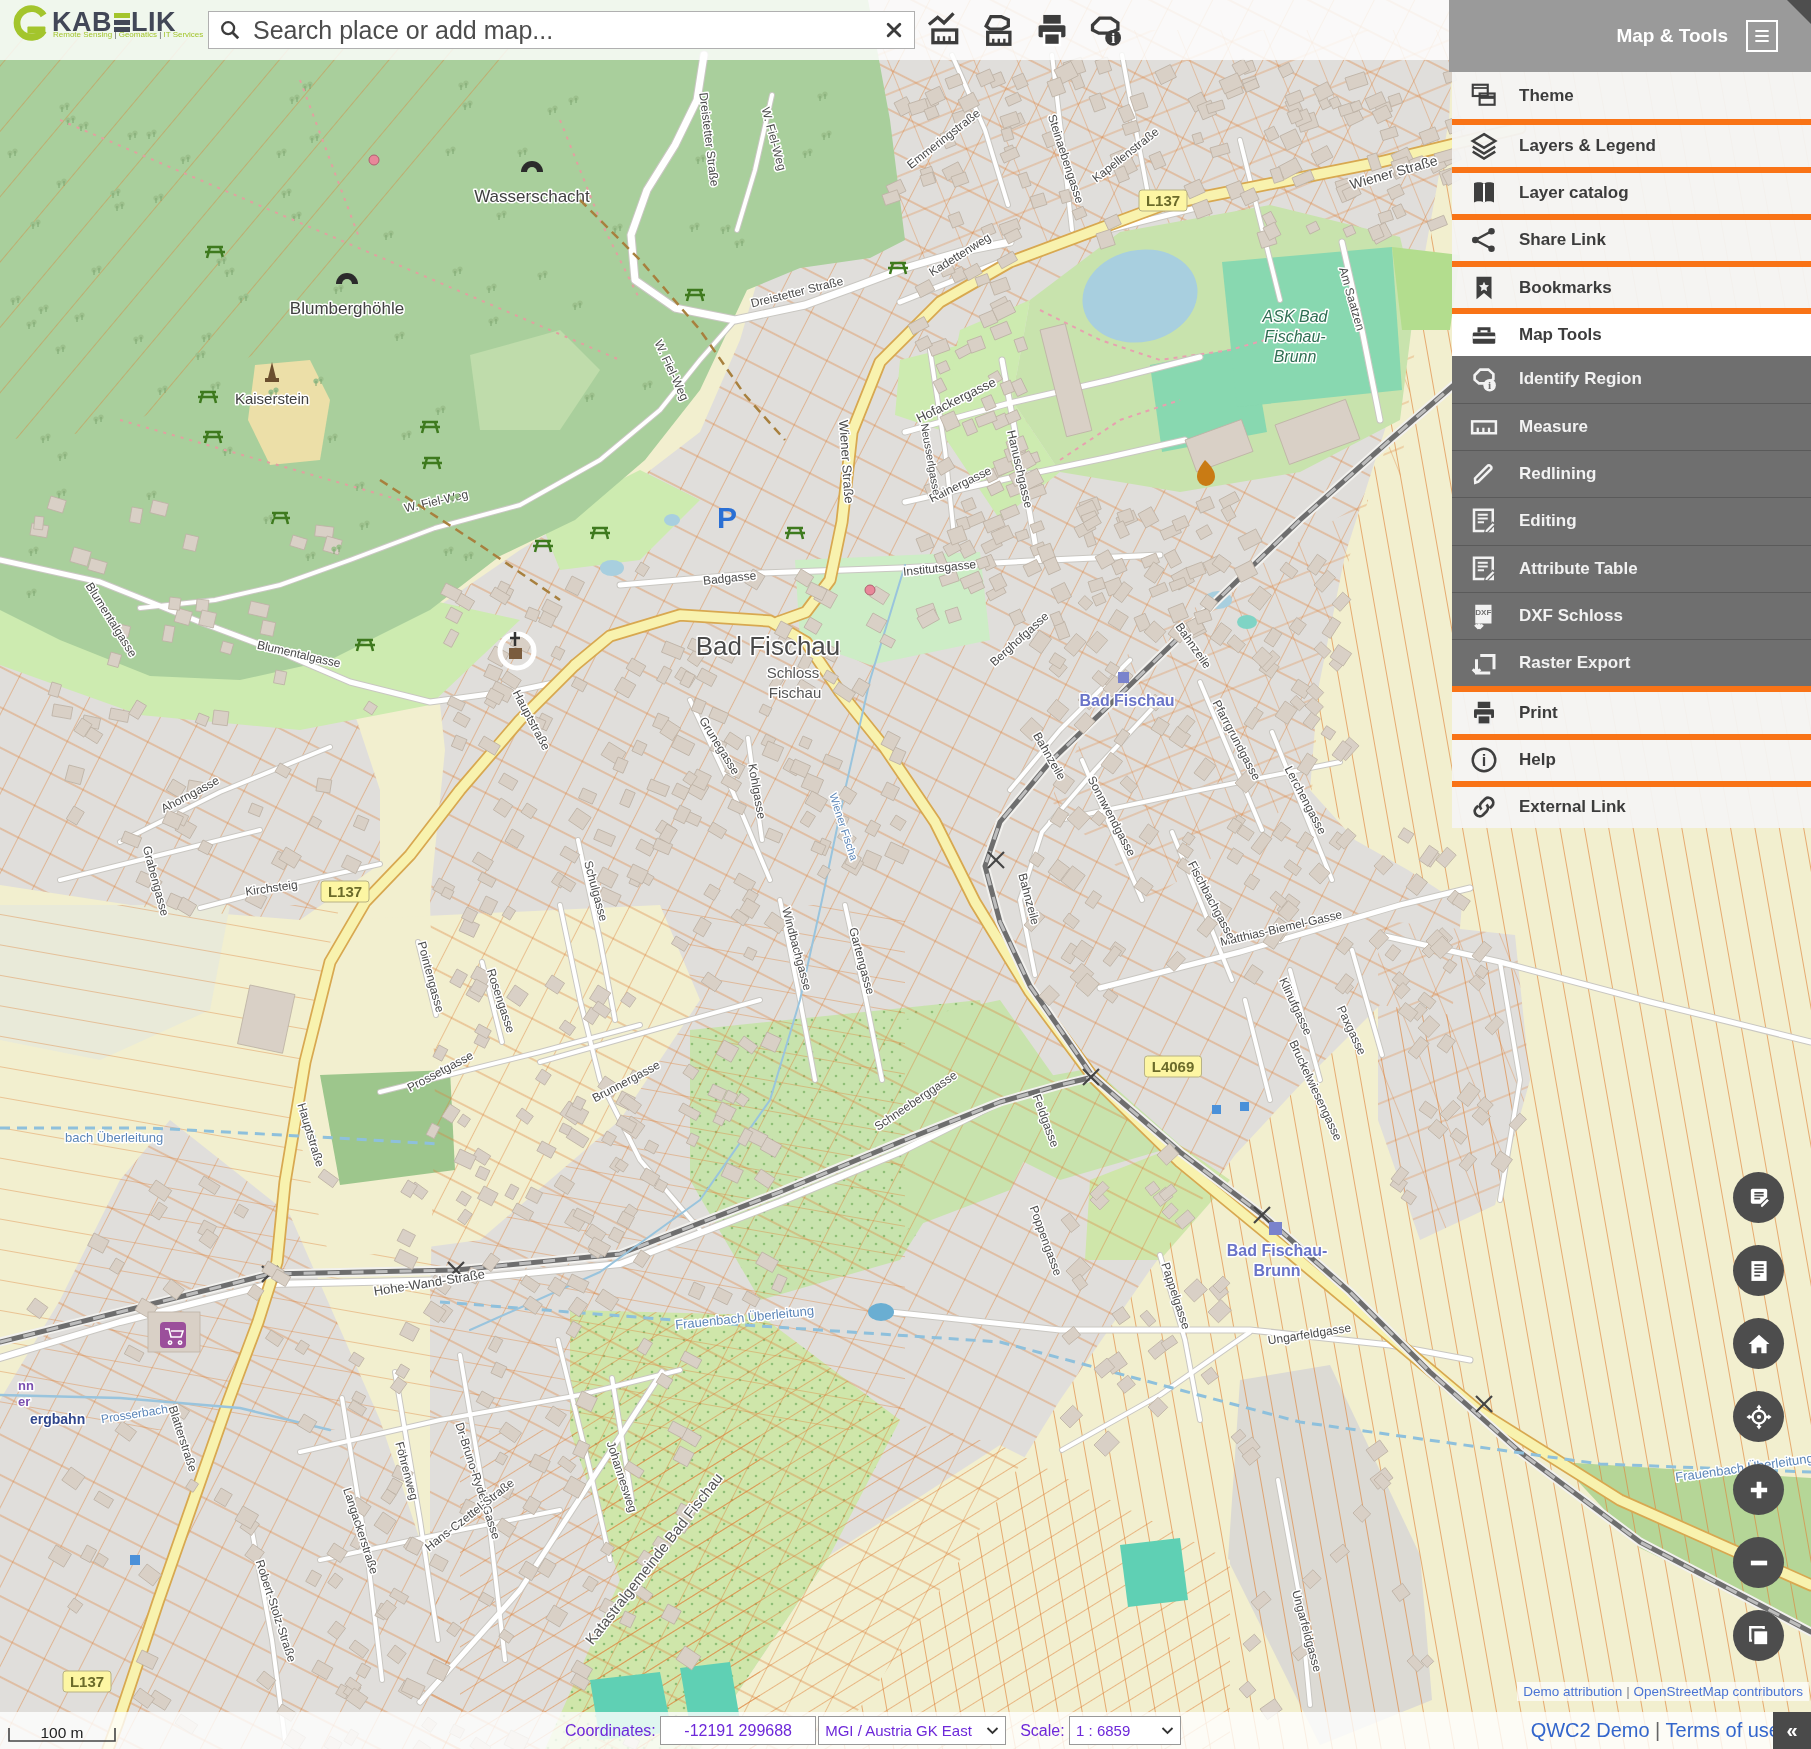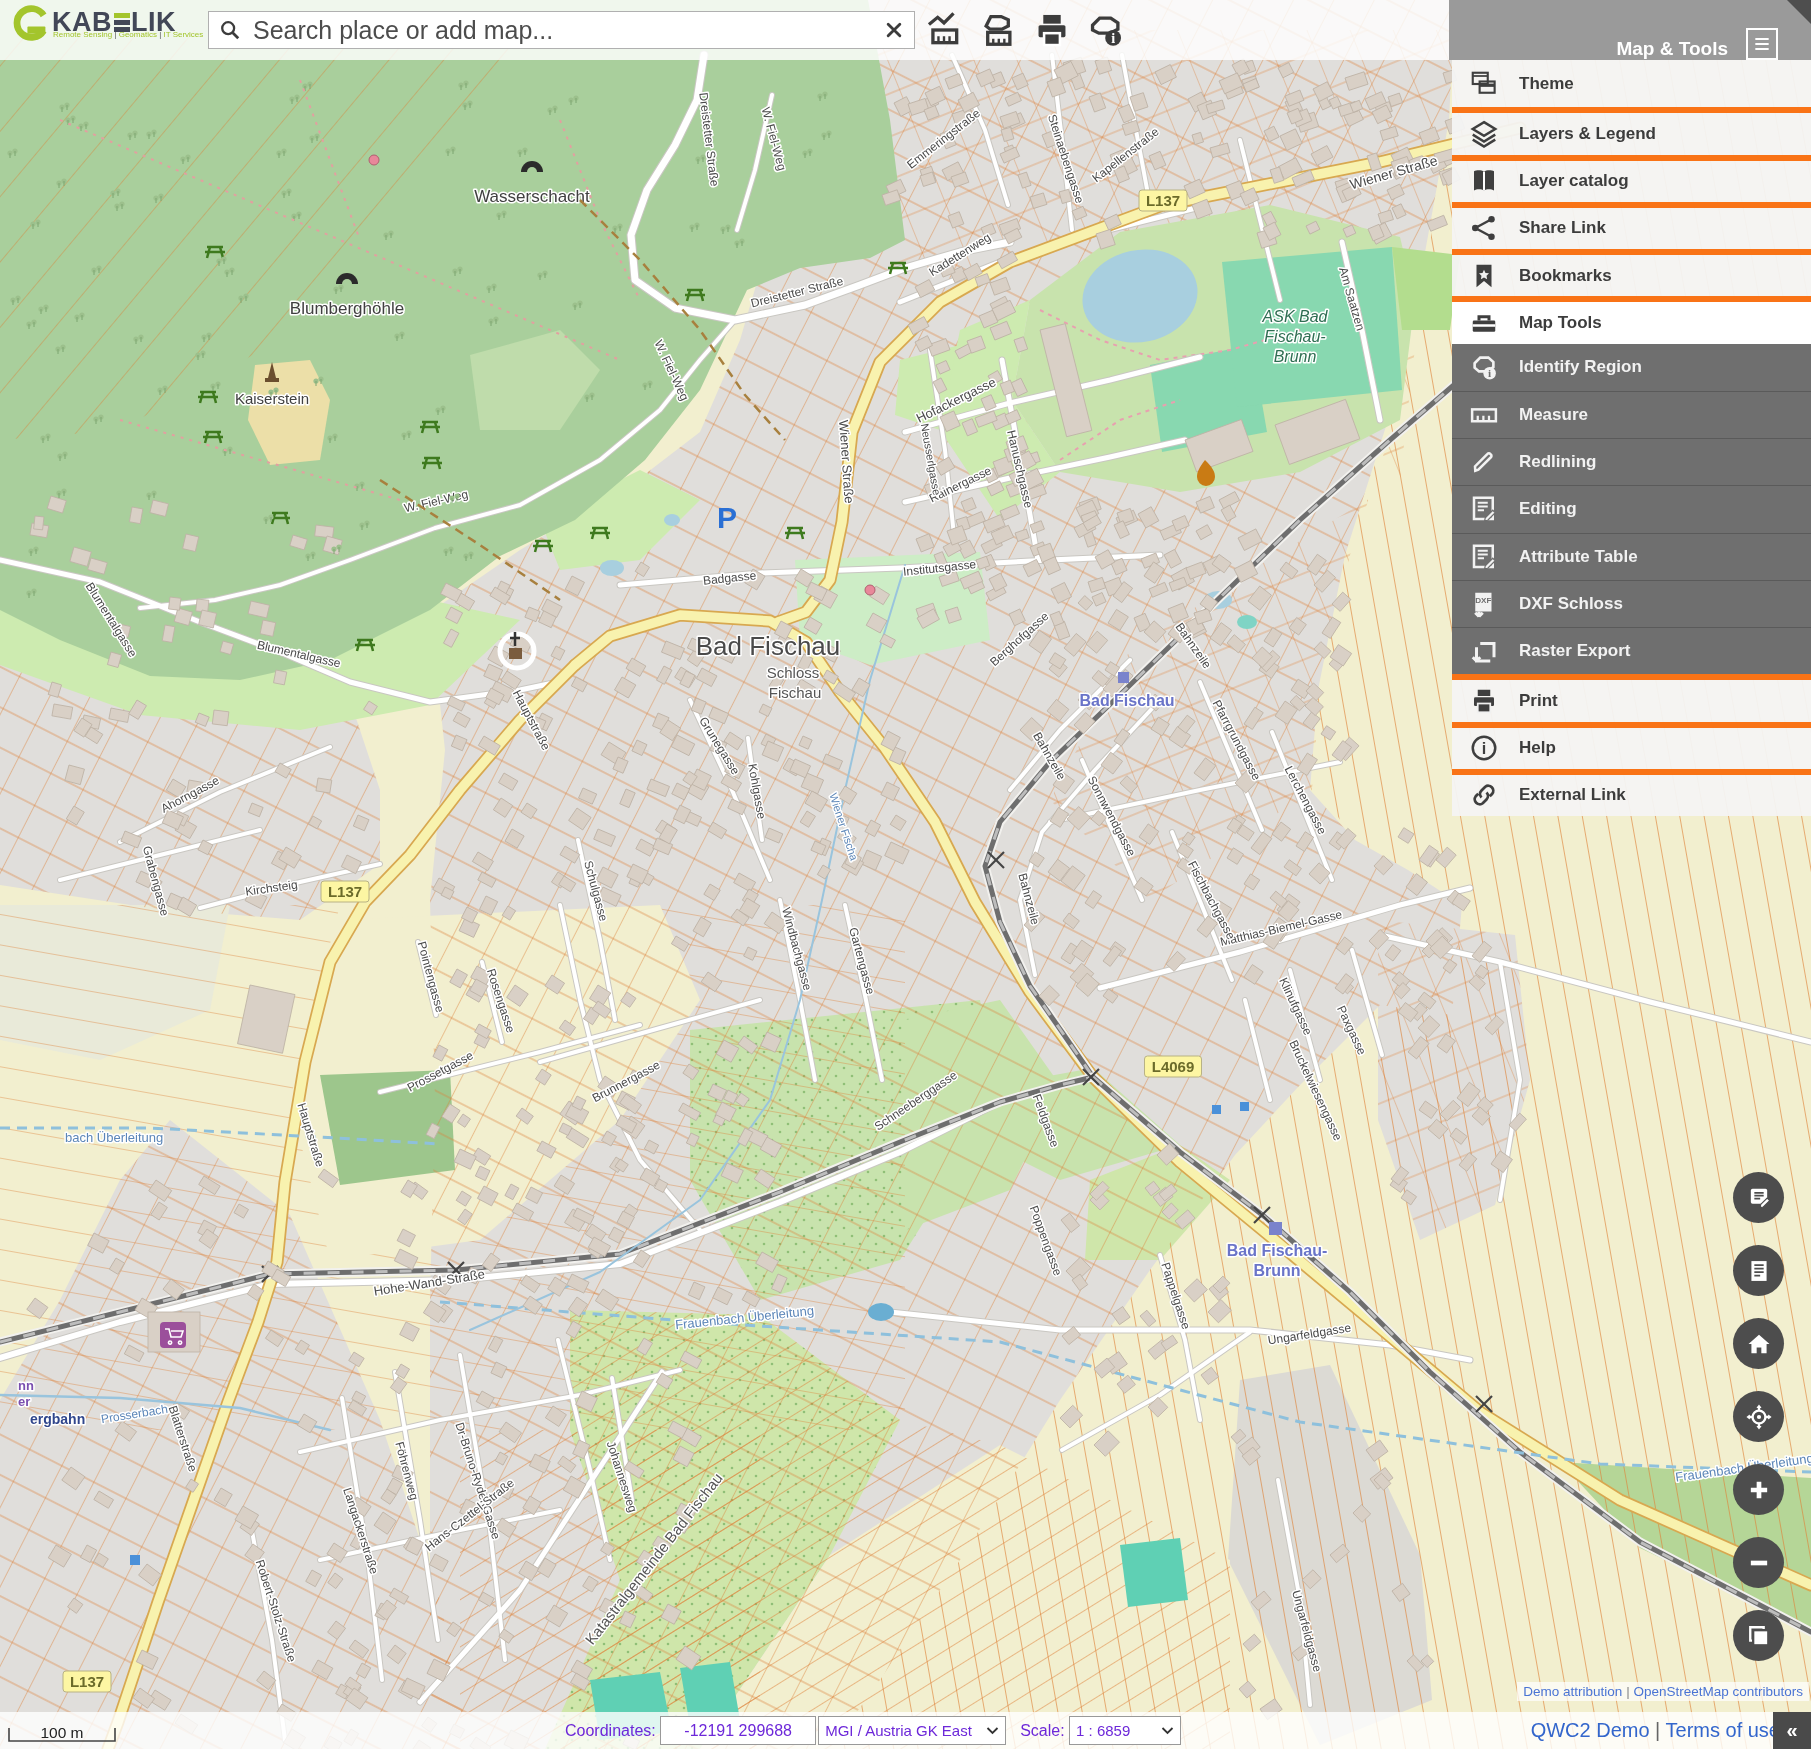--- a/index.html
+++ b/index.html
@@ -10,21 +10,21 @@
 #logo .ee i{height:4.6px;width:100%}
 #logo .ee i.g{background:#a3c52c}
 #logo .ee i.d{background:#424757}
 #logo .sub{position:absolute;left:53px;top:36px;font-size:8px;font-weight:normal;color:#a3c52c;white-space:nowrap}
 #logo .sub i{color:#555;font-style:normal}
 #search{width:707px;height:38px;background:#fff;border:1px solid #b0b0b0;display:flex;align-items:center;padding:0 10px;color:#4c4c4c;font-size:25px}
 #search .ph{flex:1;margin-left:12px}
 #tbicons{display:flex;gap:16px;margin-left:10px}
 #sidebar{position:absolute;right:0;top:0;width:362px}
 #sbody{margin-left:3px}
-#sbhead{height:60px;background:#9a9a9a;display:flex;align-items:flex-end;justify-content:flex-end;padding-right:33px}
+#sbhead{height:72px;background:#9a9a9a;display:flex;align-items:center;justify-content:flex-end;padding-right:33px}
 #sbhead .t{color:#fff;font-size:19px;font-weight:bold;margin-right:18px}
 #sbhead .btn{width:32px;height:32px;border:2px solid #fff;display:flex;align-items:center;justify-content:center}
 .mi{height:47.25px;background:rgba(244,244,244,.94);display:flex;align-items:center;padding-left:17px;border-top:6px solid #f97316;font-size:17px;font-weight:bold;color:#3c3c3c}
 #sbody .mi:first-of-type{border-top:none}
 .mi span{margin-left:20px}
 .mi.miw{background:#fff}
 .mi.mid{background:#6f6f6f;color:#f2f2f2;border-top:1px solid #5a5a5a}
 .mi.mid.first{border-top:none}
 #corner{position:absolute;right:0;top:0;width:0;height:0;border-top:24px solid #4e4e4e;border-left:24px solid transparent}
 .fb{position:absolute;left:1733px;width:51px;height:51px;border-radius:50%;background:#4d4d4d;display:flex;align-items:center;justify-content:center}

